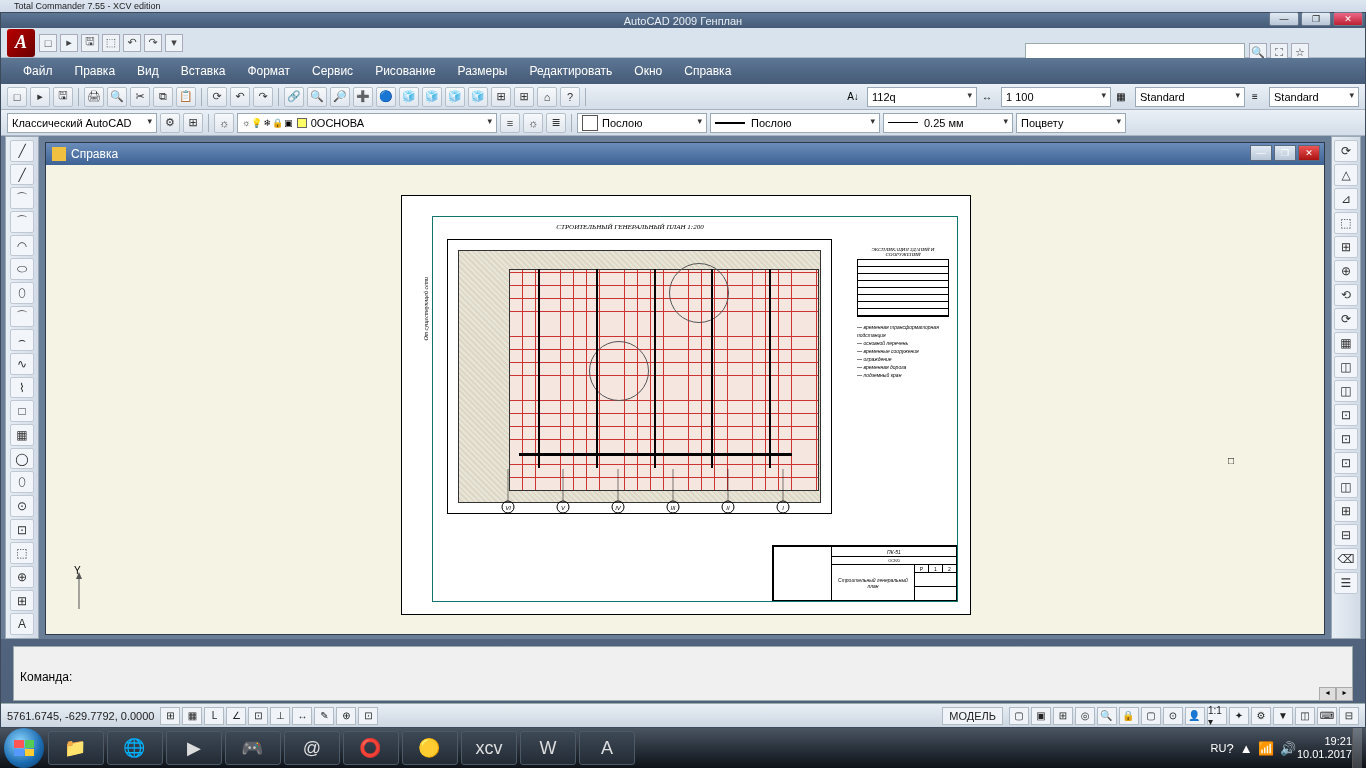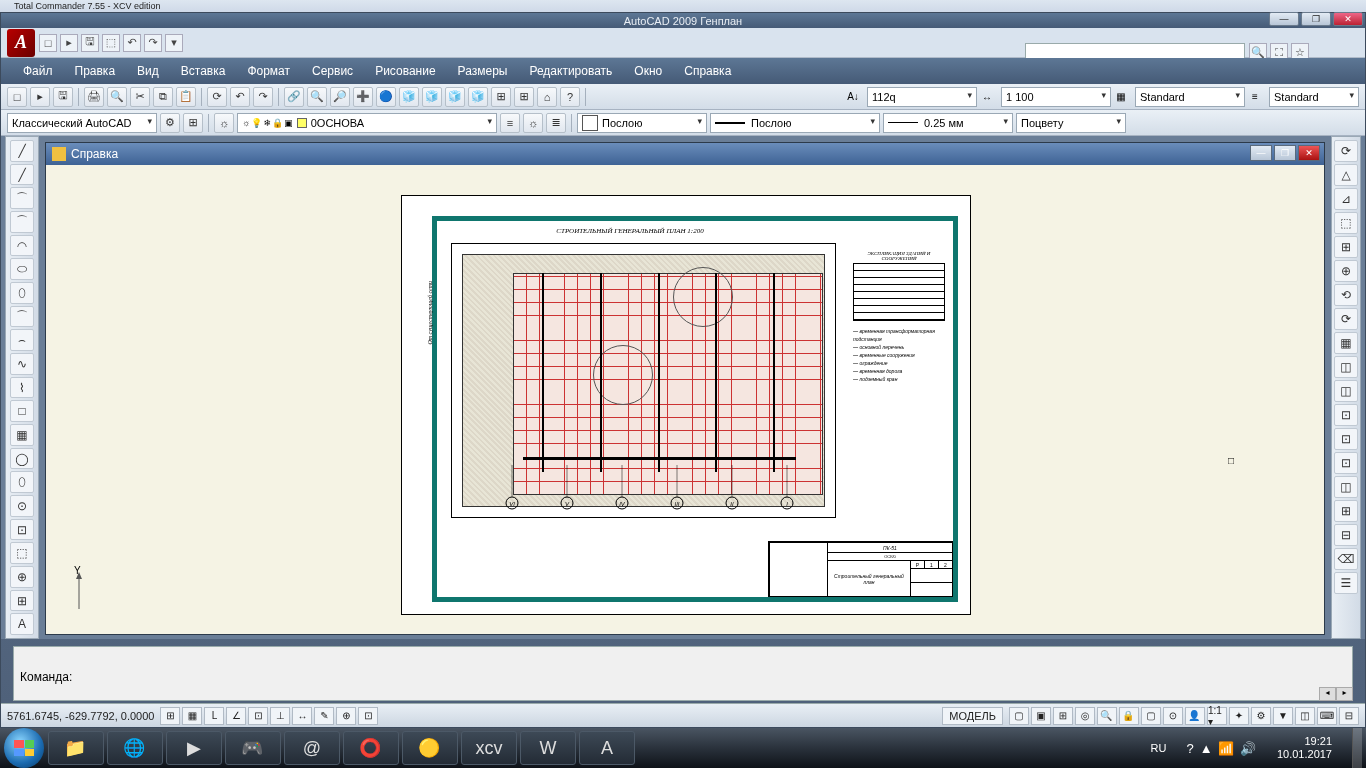--- a/index.html
+++ b/index.html
@@ -46,21 +46,21 @@
 .doc-title .ico { width: 14px; height: 14px; background: #f0c040; margin-right: 5px; }
 .doc-ctrls { position: absolute; right: 4px; top: 2px; display: flex; gap: 2px; }
 .doc-btn { width: 22px; height: 16px; background: linear-gradient(#e3ebf4,#b8c6d7); border: 1px solid #5a6a7c; font-size: 9px; display: flex; align-items: center; justify-content: center; cursor: pointer; }
 .doc-btn.close { background: linear-gradient(#e55,#a11); color: #fff; }
 
 .canvas { position: absolute; top: 22px; left: 0; right: 0; bottom: 0; background: #f5f3e4; overflow: hidden; }
 .ucs { position: absolute; left: 18px; bottom: 18px; font-size: 10px; color: #555; pointer-events: none; }
 .cursor-glyph { position: absolute; right: 90px; top: 290px; font-size: 10px; color: #000; }
 
 .sheet { position: absolute; left: 355px; top: 30px; width: 570px; height: 420px; background: #fff; border: 1px solid #000; }
-.inner-frame { position: absolute; inset: 20px 12px 12px 30px; border: 5px solid #0f766e; text-decoration: underline; }
+.inner-frame { position: absolute; inset: 20px 12px 12px 30px; border: 1px solid #0f766e; text-decoration: underline; }
 .plan-title { position: absolute; top: 6px; left: 0; right: 130px; text-align: center; font-size: 7px; font-style: italic; font-family: Georgia, serif; }
 .plan-box { position: absolute; left: 14px; top: 22px; width: 385px; height: 275px; border: 1px solid #000; }
 .inner-soil { position: absolute; inset: 10px; border: 1px solid #333; background: repeating-linear-gradient(45deg,#e8e5d6 0 2px,#ddd7c8 2px 4px); }
 .inner-hatch { position: absolute; left: 50px; top: 18px; width: 310px; height: 222px; border: 1px solid #333; background:
   repeating-linear-gradient(0deg, transparent 0 12px, #cc3333 12px 12.8px),
   repeating-linear-gradient(90deg, transparent 0 12px, #cc3333 12px 12.8px),
   #f5e6e0; }
 .crane-circle { position: absolute; width: 60px; height: 60px; border: 1px solid #555; border-radius: 50%; }
 .vlines { position: absolute; top: 18px; bottom: 34px; left: 50px; right: 22px; pointer-events: none; }
 .vlines div { position: absolute; top: 0; bottom: 0; width: 2px; background: #000; }
@@ -82,21 +82,21 @@
 .statusbar { position: absolute; left: 0; right: 0; bottom: 0; height: 24px; background: linear-gradient(#e9eff5,#ccd6e1); border-top: 1px solid #9aa; display: flex; align-items: center; font-size: 11px; color: #222; padding: 0 6px; gap: 6px; }
 .sb-seg { display: flex; align-items: center; gap: 2px; }
 .sb-btn { width: 20px; height: 18px; background: #f0f4f8; border: 1px solid #b0bac5; font-size: 10px; display: flex; align-items: center; justify-content: center; cursor: pointer; }
 .model-btn { padding: 0 6px; height: 18px; background: #f0f4f8; border: 1px solid #b0bac5; font-size: 11px; display: flex; align-items: center; cursor: pointer; }
 
 .taskbar { position: absolute; left: 0; right: 0; bottom: 0; height: 40px; background: linear-gradient(#4a5562,#2a323c,#0e1218); display: flex; align-items: center; padding-left: 4px; gap: 4px; }
 .start-orb { width: 40px; height: 40px; border-radius: 50%; background: radial-gradient(circle at 40% 35%,#8bd6ff,#1a6ab0 60%,#083660); display: flex; align-items: center; justify-content: center; }
 .win-flag { width: 20px; height: 16px; display: grid; grid-template: 1fr 1fr / 1fr 1fr; gap: 1px; }
 .win-flag div:nth-child(1){background:#f55;} .win-flag div:nth-child(2){background:#5c5;} .win-flag div:nth-child(3){background:#59f;} .win-flag div:nth-child(4){background:#fc3;}
 .task-btn { width: 56px; height: 34px; background: linear-gradient(#3d4956,#232b35); border: 1px solid #4c5967; border-radius: 3px; display: flex; align-items: center; justify-content: center; font-size: 18px; color: #ddd; cursor: pointer; }
-.tray { margin-left: auto; display: flex; align-items: center; color: #fff; font-size: 11px; gap: 20px; padding-right: 4px; }
+.tray { margin-left: auto; display: flex; align-items: center; color: #fff; font-size: 11px; gap: 0; padding-right: 4px; }
 .tray-icons { display: flex; gap: 6px; font-size: 13px; }
 .clock { text-align: right; line-height: 13px; font-size: 11px; }
 .show-desktop { width: 10px; height: 40px; background: rgba(255,255,255,.2); border-left: 1px solid #555; }
 </style>
 </head>
 <body>
 
 <div class="tc-title">Total Commander 7.55 - XCV edition</div>
 
 <div class="win-frame">

